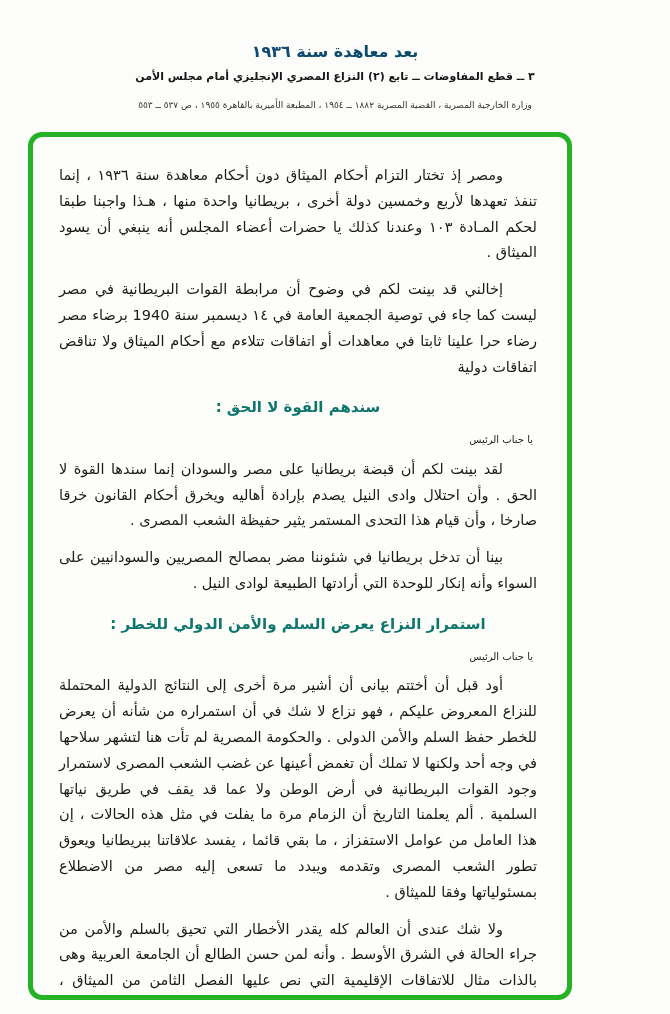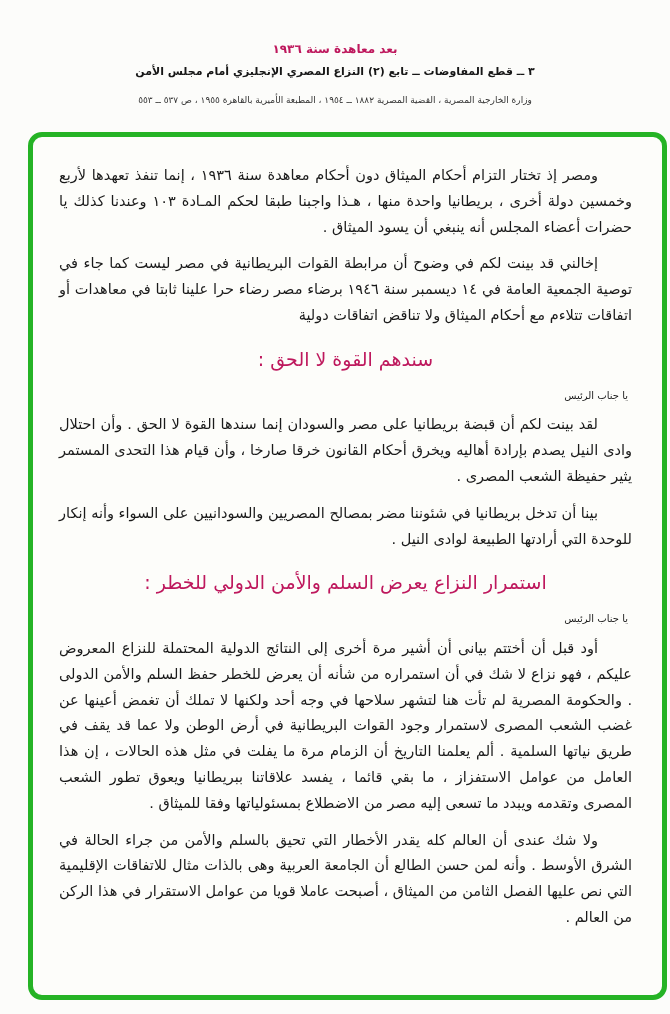--- a/index.html
+++ b/index.html
@@ -17,41 +17,41 @@
     height: 1014px;
     position: relative;
     background: #fcfcfa;
   }
   .doc-header {
     direction: rtl;
     text-align: center;
     padding-top: 42px;
   }
   .h-super {
-    font-size: 12px;
+    font-size: 16px;
     font-weight: bold;
-    color: #be185d;
+    color: #0c4a6e;
   }
   .h-title {
     font-size: 11px;
     font-weight: bold;
     margin-top: 9px;
     color: #161616;
   }
   .h-source {
     font-size: 9px;
     margin-top: 17px;
     color: #333;
     letter-spacing: 0.2px;
   }
   .green-frame {
     position: absolute;
     left: 28px;
     top: 132px;
-    width: 639px;
+    width: 544px;
     height: 868px;
     box-sizing: border-box;
     border: 5px solid #25b325;
     border-radius: 14px;
     background: #fdfdfa;
     overflow: hidden;
   }
   .frame-inner {
     direction: rtl;
     padding: 26px 30px 16px 26px;
@@ -59,25 +59,25 @@
     line-height: 1.78;
     text-align: justify;
     color: #1a1a1a;
   }
   .para {
     margin: 0 0 11px 0;
     text-indent: 34px;
   }
   .section-heading {
     text-align: center;
-    font-size: 19px;
-    font-weight: normal;
+    font-size: 15px;
+    font-weight: bold;
     margin: 14px 0 10px 0;
     text-indent: 0;
-    color: #be185d;
+    color: #0f766e;
   }
   .salutation {
     font-size: 10px;
     margin: 0 0 8px 0;
     text-indent: 4px;
   }
 </style>
 </head>
 <body>
 
@@ -87,21 +87,21 @@
     <div class="h-super">بعد معاهدة سنة ١٩٣٦</div>
     <div class="h-title">٣ ــ قطع المفاوضات ــ تابع (٢) النزاع المصري الإنجليزي أمام مجلس الأمن</div>
     <div class="h-source">وزارة الخارجية المصرية ، القضية المصرية ١٨٨٢ ــ ١٩٥٤ ، المطبعة الأميرية بالقاهرة ١٩٥٥ ، ص ٥٣٧ ــ ٥٥٣</div>
   </div>
 
   <div class="green-frame">
     <div class="frame-inner">
 
       <p class="para">ومصر إذ تختار التزام أحكام الميثاق دون أحكام معاهدة سنة ١٩٣٦ ، إنما تنفذ تعهدها لأربع وخمسين دولة أخرى ، بريطانيا واحدة منها ، هـذا واجبنا طبقا لحكم المـادة ١٠٣ وعندنا كذلك يا حضرات أعضاء المجلس أنه ينبغي أن يسود الميثاق .</p>
 
-      <p class="para">إخالني قد بينت لكم في وضوح أن مرابطة القوات البريطانية في مصر ليست كما جاء في توصية الجمعية العامة في ١٤ ديسمبر سنة ١٩٤٦ برضاء مصر رضاء حرا علينا ثابتا في معاهدات أو اتفاقات تتلاءم مع أحكام الميثاق ولا تناقض اتفاقات دولية</p>
+      <p class="para">إخالني قد بينت لكم في وضوح أن مرابطة القوات البريطانية في مصر ليست كما جاء في توصية الجمعية العامة في ١٤ ديسمبر سنة 1940 برضاء مصر رضاء حرا علينا ثابتا في معاهدات أو اتفاقات تتلاءم مع أحكام الميثاق ولا تناقض اتفاقات دولية</p>
 
       <div class="section-heading">سندهم القوة لا الحق :</div>
 
       <p class="salutation">يا جناب الرئيس</p>
 
       <p class="para">لقد بينت لكم أن قبضة بريطانيا على مصر والسودان إنما سندها القوة لا الحق . وأن احتلال وادى النيل يصدم بإرادة أهاليه ويخرق أحكام القانون خرقا صارخا ، وأن قيام هذا التحدى المستمر يثير حفيظة الشعب المصرى .</p>
 
       <p class="para">بينا أن تدخل بريطانيا في شئوننا مضر بمصالح المصريين والسودانيين على السواء وأنه إنكار للوحدة التي أرادتها الطبيعة لوادى النيل .</p>
 
       <div class="section-heading">استمرار النزاع يعرض السلم والأمن الدولي للخطر :</div>

